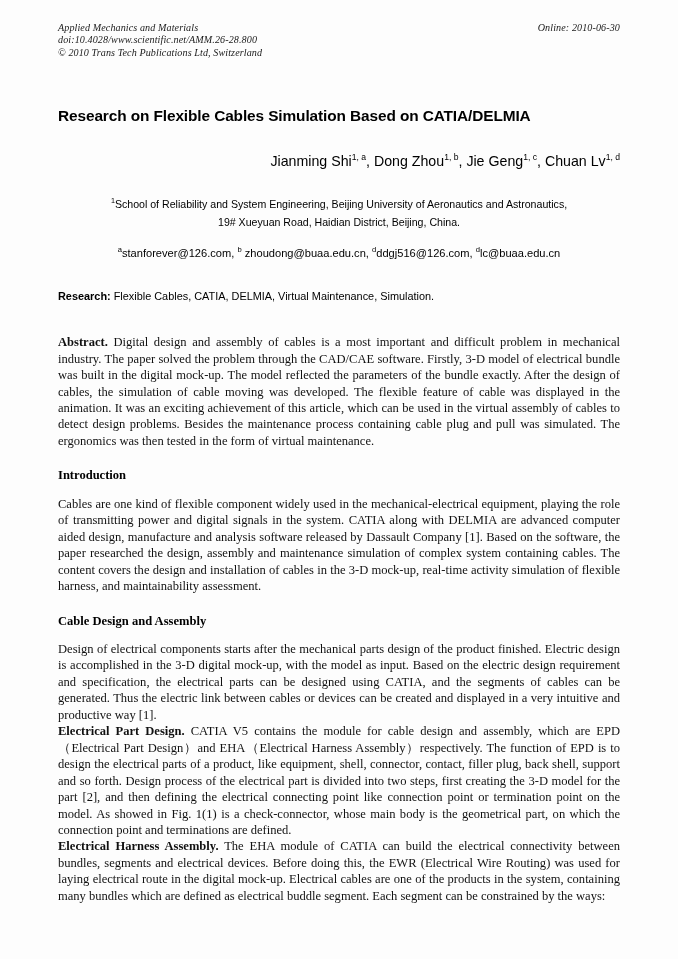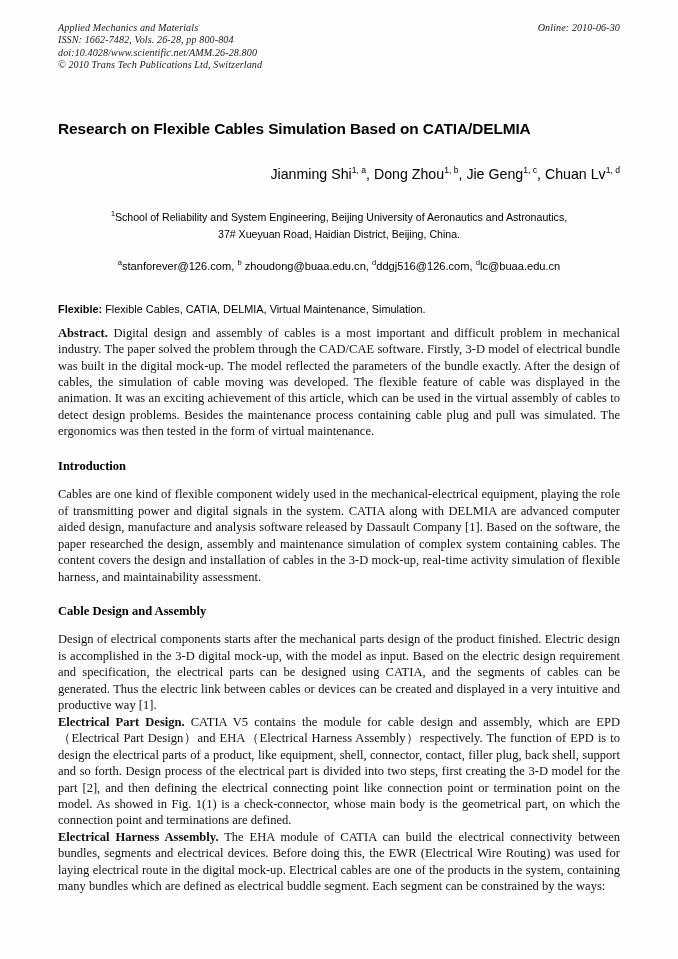--- a/index.html
+++ b/index.html
@@ -104,59 +104,58 @@
     font-family: "Liberation Serif", "DejaVu Serif", serif;
     font-size: 12.55px;
     line-height: 16.45px;
     text-align: justify;
     text-justify: inter-word;
     margin: 0;
     color: #111;
     hyphens: none;
   }
   .para b { font-weight: bold; }
-  .abstract { margin-top: 8px; }
+  .abstract { margin-top: 30px; }
   .sec-head {
     font-family: "Liberation Serif", "DejaVu Serif", serif;
     font-weight: bold;
     font-size: 12.55px;
     line-height: 16.45px;
     margin: 18px 0 0 0;
     color: #000;
   }
   .gap-after-head { margin-top: 12px; }
   .tight { margin-top: 0; }
   .para + .para { margin-top: 0; }
 </style>
 </head>
 <body>
 
 <div class="page">
 
   <div class="masthead">
     <div class="masthead-line">Applied Mechanics and Materials</div>
-    <div class="masthead-line">ISSN: 1662-7482, Vols. 26-28, pp 800-804</div>
     <div class="masthead-line">doi:10.4028/www.scientific.net/AMM.26-28.800</div>
     <div class="masthead-line">© 2010 Trans Tech Publications Ltd, Switzerland</div>
     <div class="online">Online: 2010-06-30</div>
   </div>
 
   <h1 class="title">Research on Flexible Cables Simulation Based on CATIA/DELMIA</h1>
 
   <div class="authors"><span>Jianming Shi</span><sup>1, a</sup>, <span>Dong Zhou</span><sup>1, b</sup>, <span>Jie Geng</span><sup>1, c</sup>, <span>Chuan Lv</span><sup>1, d</sup></div>
 
   <div class="affil">
     <span><sup>1</sup><span>School of Reliability and System Engineering, Beijing University of Aeronautics and Astronautics,</span></span>
-    <span class="addr">37# Xueyuan Road, Haidian District, Beijing, China.</span>
+    <span class="addr">19# Xueyuan Road, Haidian District, Beijing, China.</span>
   </div>
 
   <div class="emails"><sup>a</sup><span>stanforever@126.com</span>, <sup>b</sup> <span>zhoudong@buaa.edu.cn</span>, <sup>d</sup><span>ddgj516@126.com</span>, <sup>d</sup><span>lc@buaa.edu.cn</span></div>
 
   <div class="keywords">
-    <b>Flexible:</b>
+    <b>Research:</b>
     <span>Flexible Cables, CATIA, DELMIA, Virtual Maintenance, Simulation.</span>
   </div>
 
   <p class="para abstract">
     <b>Abstract.</b>
     <span>Digital design and assembly of cables is a most important and difficult problem in mechanical industry. The paper solved the problem through the CAD/CAE software. Firstly, 3-D model of electrical bundle was built in the digital mock-up. The model reflected the parameters of the bundle exactly. After the design of cables, the simulation of cable moving was developed. The flexible feature of cable was displayed in the animation. It was an exciting achievement of this article, which can be used in the virtual assembly of cables to detect design problems. Besides the maintenance process containing cable plug and pull was simulated. The ergonomics was then tested in the form of virtual maintenance.</span>
   </p>
 
   <div>
       <div class="sec-head">Introduction</div>

